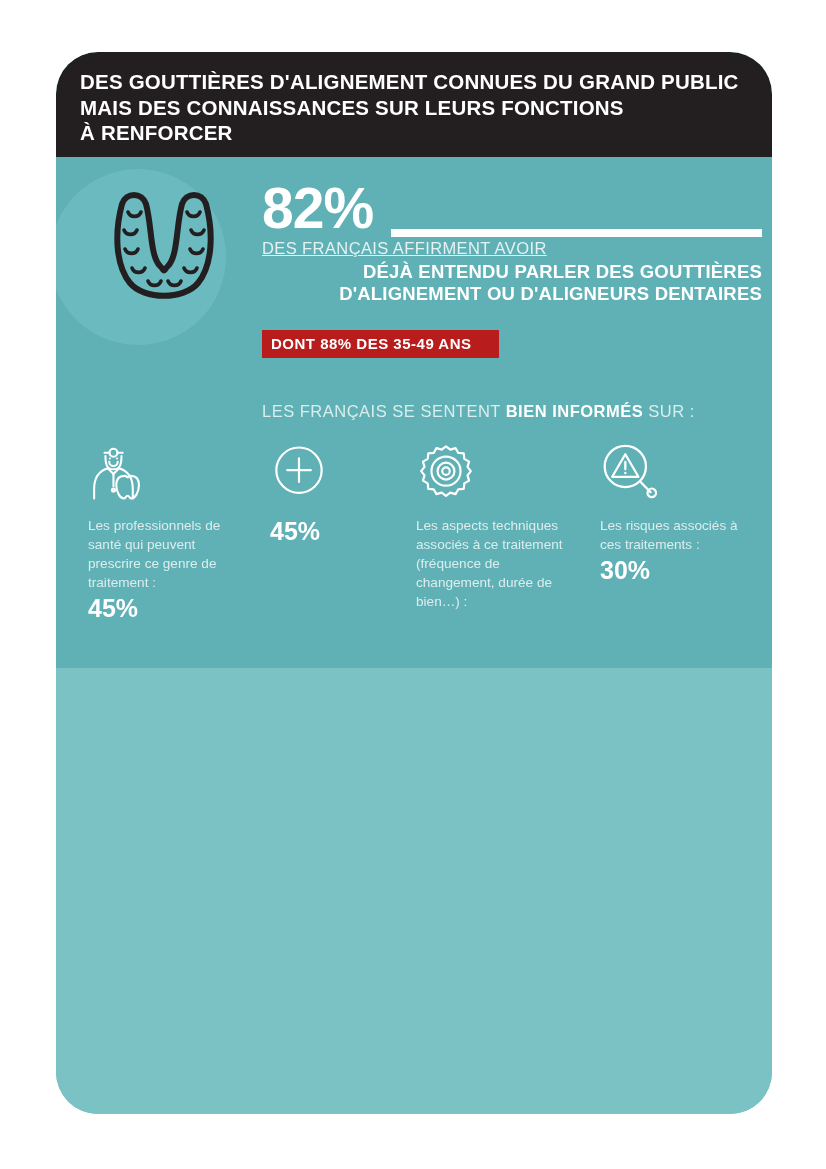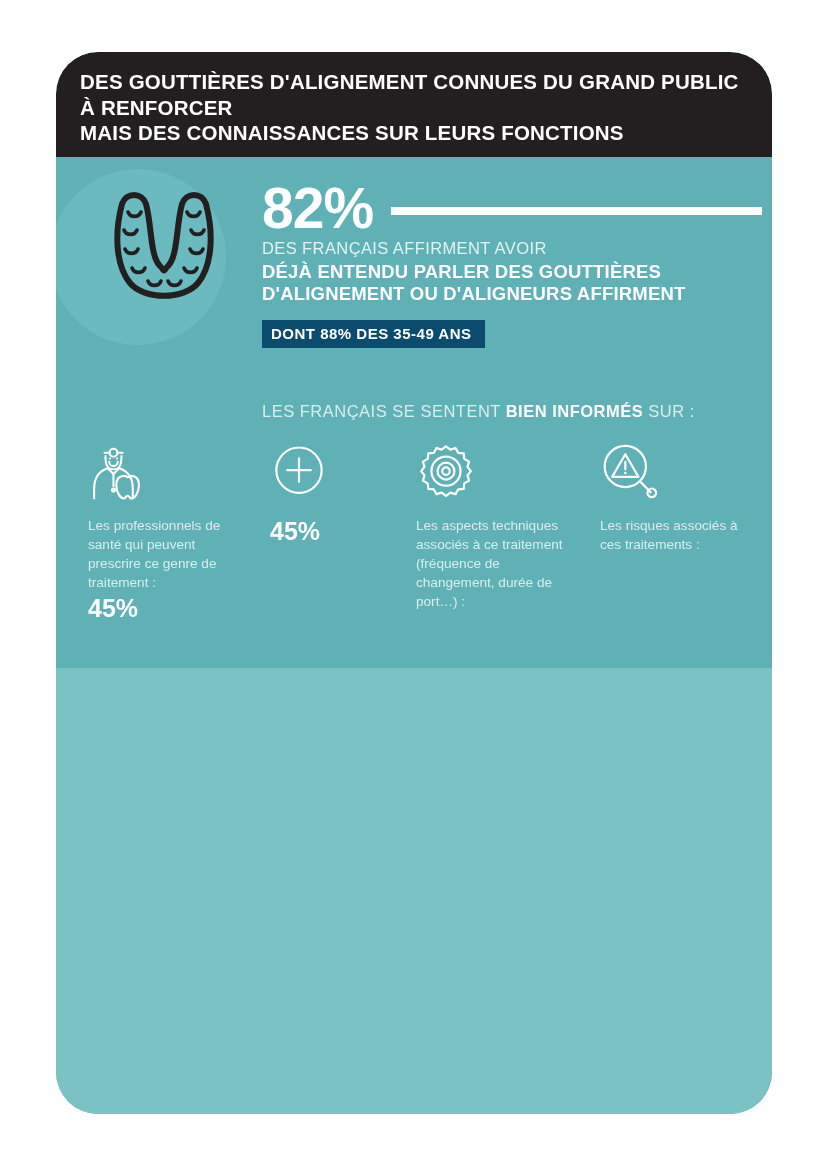--- a/index.html
+++ b/index.html
@@ -44,40 +44,40 @@
     background:#7BC2C5;
   }
   .ghost-circle {
     position:absolute; left:-6px; top:12px; width:176px; height:176px;
     border-radius:50%; background:#6BBABF;
   }
 
   
   .aligner-icon { position:absolute; left:38px; top:25px; width:140px; height:130px; }
   .hero { position:absolute; left:206px; top:22px; width:500px; }
-  .hero-row { display:flex; align-items:center; }
+  .hero-row { display:flex; align-items:flex-end; }
   .hero-pct {
     color:#fff; font-size:57px; line-height:58px; font-weight:700;
     letter-spacing:-1px;
   }
   .hero-rule { flex:1; height:8px; background:#fff; margin-left:18px; margin-top:6px; }
   .hero-sub {
     color:#E4F2F2; font-size:16.5px; letter-spacing:.4px;
-    margin-top:2px; font-weight:400;
+    margin-top:2px; font-weight:400;text-decoration:underline;
   }
   .hero-bold {
     color:#fff; font-size:18.5px; font-weight:700; line-height:22px;
     letter-spacing:.2px; margin-top:3px;
   }
-  .hero-bold .ln { display:block; }
+  .hero-bold .ln { display:block;text-align:right; }
   .hero-chip {
-    display:inline-block; margin-top:15px;
-    background:#0c4a6e; color:#fff;
+    display:inline-block; margin-top:25px;
+    background:#b91c1c; color:#fff;
     font-size:15px; font-weight:700; letter-spacing:.5px;
-    padding:5px 13px 6px 9px;
+    padding:5px 27px 6px 9px;
   }
 
   
   .informed-head {
     position:absolute; left:206px; top:245px;
     color:#DCEDED; font-size:16.5px; letter-spacing:.5px;text-align:center;
   }
   .informed-head b { color:#fff; font-weight:700; }
 
   
@@ -116,22 +116,22 @@
 </style>
 </head>
 <body>
 
 <div class="page">
   <div class="card">
 
     <div class="header">
       <div class="header-title">
         <span class="ln">DES GOUTTIÈRES D'ALIGNEMENT CONNUES DU GRAND PUBLIC</span>
+        <span class="ln">MAIS DES CONNAISSANCES SUR LEURS FONCTIONS</span>
         <span class="ln">À RENFORCER</span>
-        <span class="ln">MAIS DES CONNAISSANCES SUR LEURS FONCTIONS</span>
       </div>
     </div>
 
     <div class="band-dark">
       <div class="ghost-circle"></div>
 
       <div class="aligner-icon">
         <svg viewBox="0 0 140 130" width="140" height="130">
           <g fill="none" stroke="#231f20" stroke-width="6" stroke-linecap="round" stroke-linejoin="round">
             <path d="M28 22 C20 52 22 84 36 101 C50 118 90 118 104 101 C118 84 120 52 112 22
@@ -154,21 +154,21 @@
       </div>
 
       <div class="hero">
         <div class="hero-row">
           <div class="hero-pct">82%</div>
           <div class="hero-rule"></div>
         </div>
         <div class="hero-sub">DES FRANÇAIS AFFIRMENT AVOIR</div>
         <div class="hero-bold">
           <span class="ln">DÉJÀ ENTENDU PARLER DES GOUTTIÈRES</span>
-          <span class="ln">D'ALIGNEMENT OU D'ALIGNEURS AFFIRMENT</span>
+          <span class="ln">D'ALIGNEMENT OU D'ALIGNEURS DENTAIRES</span>
         </div>
         <div class="hero-chip">DONT 88% DES 35-49 ANS</div>
       </div>
 
       <div class="informed-head"><span>LES FRANÇAIS SE SENTENT </span><b>BIEN INFORMÉS</b><span> SUR :</span></div>
 
       <div class="stats4">
 
         <div class="col4 c4a">
           <div class="ico">
@@ -212,37 +212,38 @@
                 <path d="M32 3.5 l4.6 3.6 5.6-1.6 2.9 5.1 5.8 .5 .6 5.8 5.1 2.9 -1.7 5.6 3.6 4.6
                          -3.6 4.6 1.7 5.6 -5.1 2.9 -.6 5.8 -5.8 .5 -2.9 5.1 -5.6-1.6 -4.6 3.6
                          -4.6-3.6 -5.6 1.6 -2.9-5.1 -5.8-.5 -.6-5.8 -5.1-2.9 1.7-5.6 -3.6-4.6
                          3.6-4.6 -1.7-5.6 5.1-2.9 .6-5.8 5.8-.5 2.9-5.1 5.6 1.6 Z"></path>
                 <circle cx="32" cy="30" r="15.5"></circle>
                 <circle cx="32" cy="30" r="9"></circle>
                 <circle cx="32" cy="30" r="4"></circle>
               </g>
             </svg>
           </div>
-          <div class="cap">Les aspects techniques associés à ce traitement (fréquence de changement, durée de port…) :</div>
+          <div class="cap">Les aspects techniques associés à ce traitement (fréquence de changement, durée de bien…) :</div>
         </div>
 
         <div class="col4 c4d">
           <div class="ico">
             <svg viewBox="0 0 64 64" width="60" height="60">
               <g fill="none" stroke="#ffffff" stroke-width="2.4" stroke-linecap="round" stroke-linejoin="round">
                 <circle cx="27" cy="25" r="22"></circle>
                 <path d="M42.8 41 L54 52.5"></path>
                 <path d="M52 50 a4.5 4.5 0 1 0 6.4 6.4 a4.5 4.5 0 1 0 -6.4 -6.4"></path>
                 <path d="M27 12 L41 36 H13 Z"></path>
                 <path d="M27 20 V28"></path>
                 <circle cx="27" cy="32" r="1.3" fill="#fff" stroke="none"></circle>
               </g>
             </svg>
           </div>
           <div class="cap">Les risques associés à ces traitements :</div>
+          <div class="pct">30%</div>
         </div>
       </div>
 
       <div class="callout">
         <div class="callout-face">
           <svg viewBox="0 0 56 56" width="54" height="54">
             <g fill="none" stroke="#ffffff" stroke-width="2.5" stroke-linecap="round">
               <circle cx="28" cy="28" r="25"></circle>
               <circle cx="20" cy="23" r="2.2" fill="#fff" stroke="none"></circle>
               <circle cx="36" cy="23" r="2.2" fill="#fff" stroke="none"></circle>

